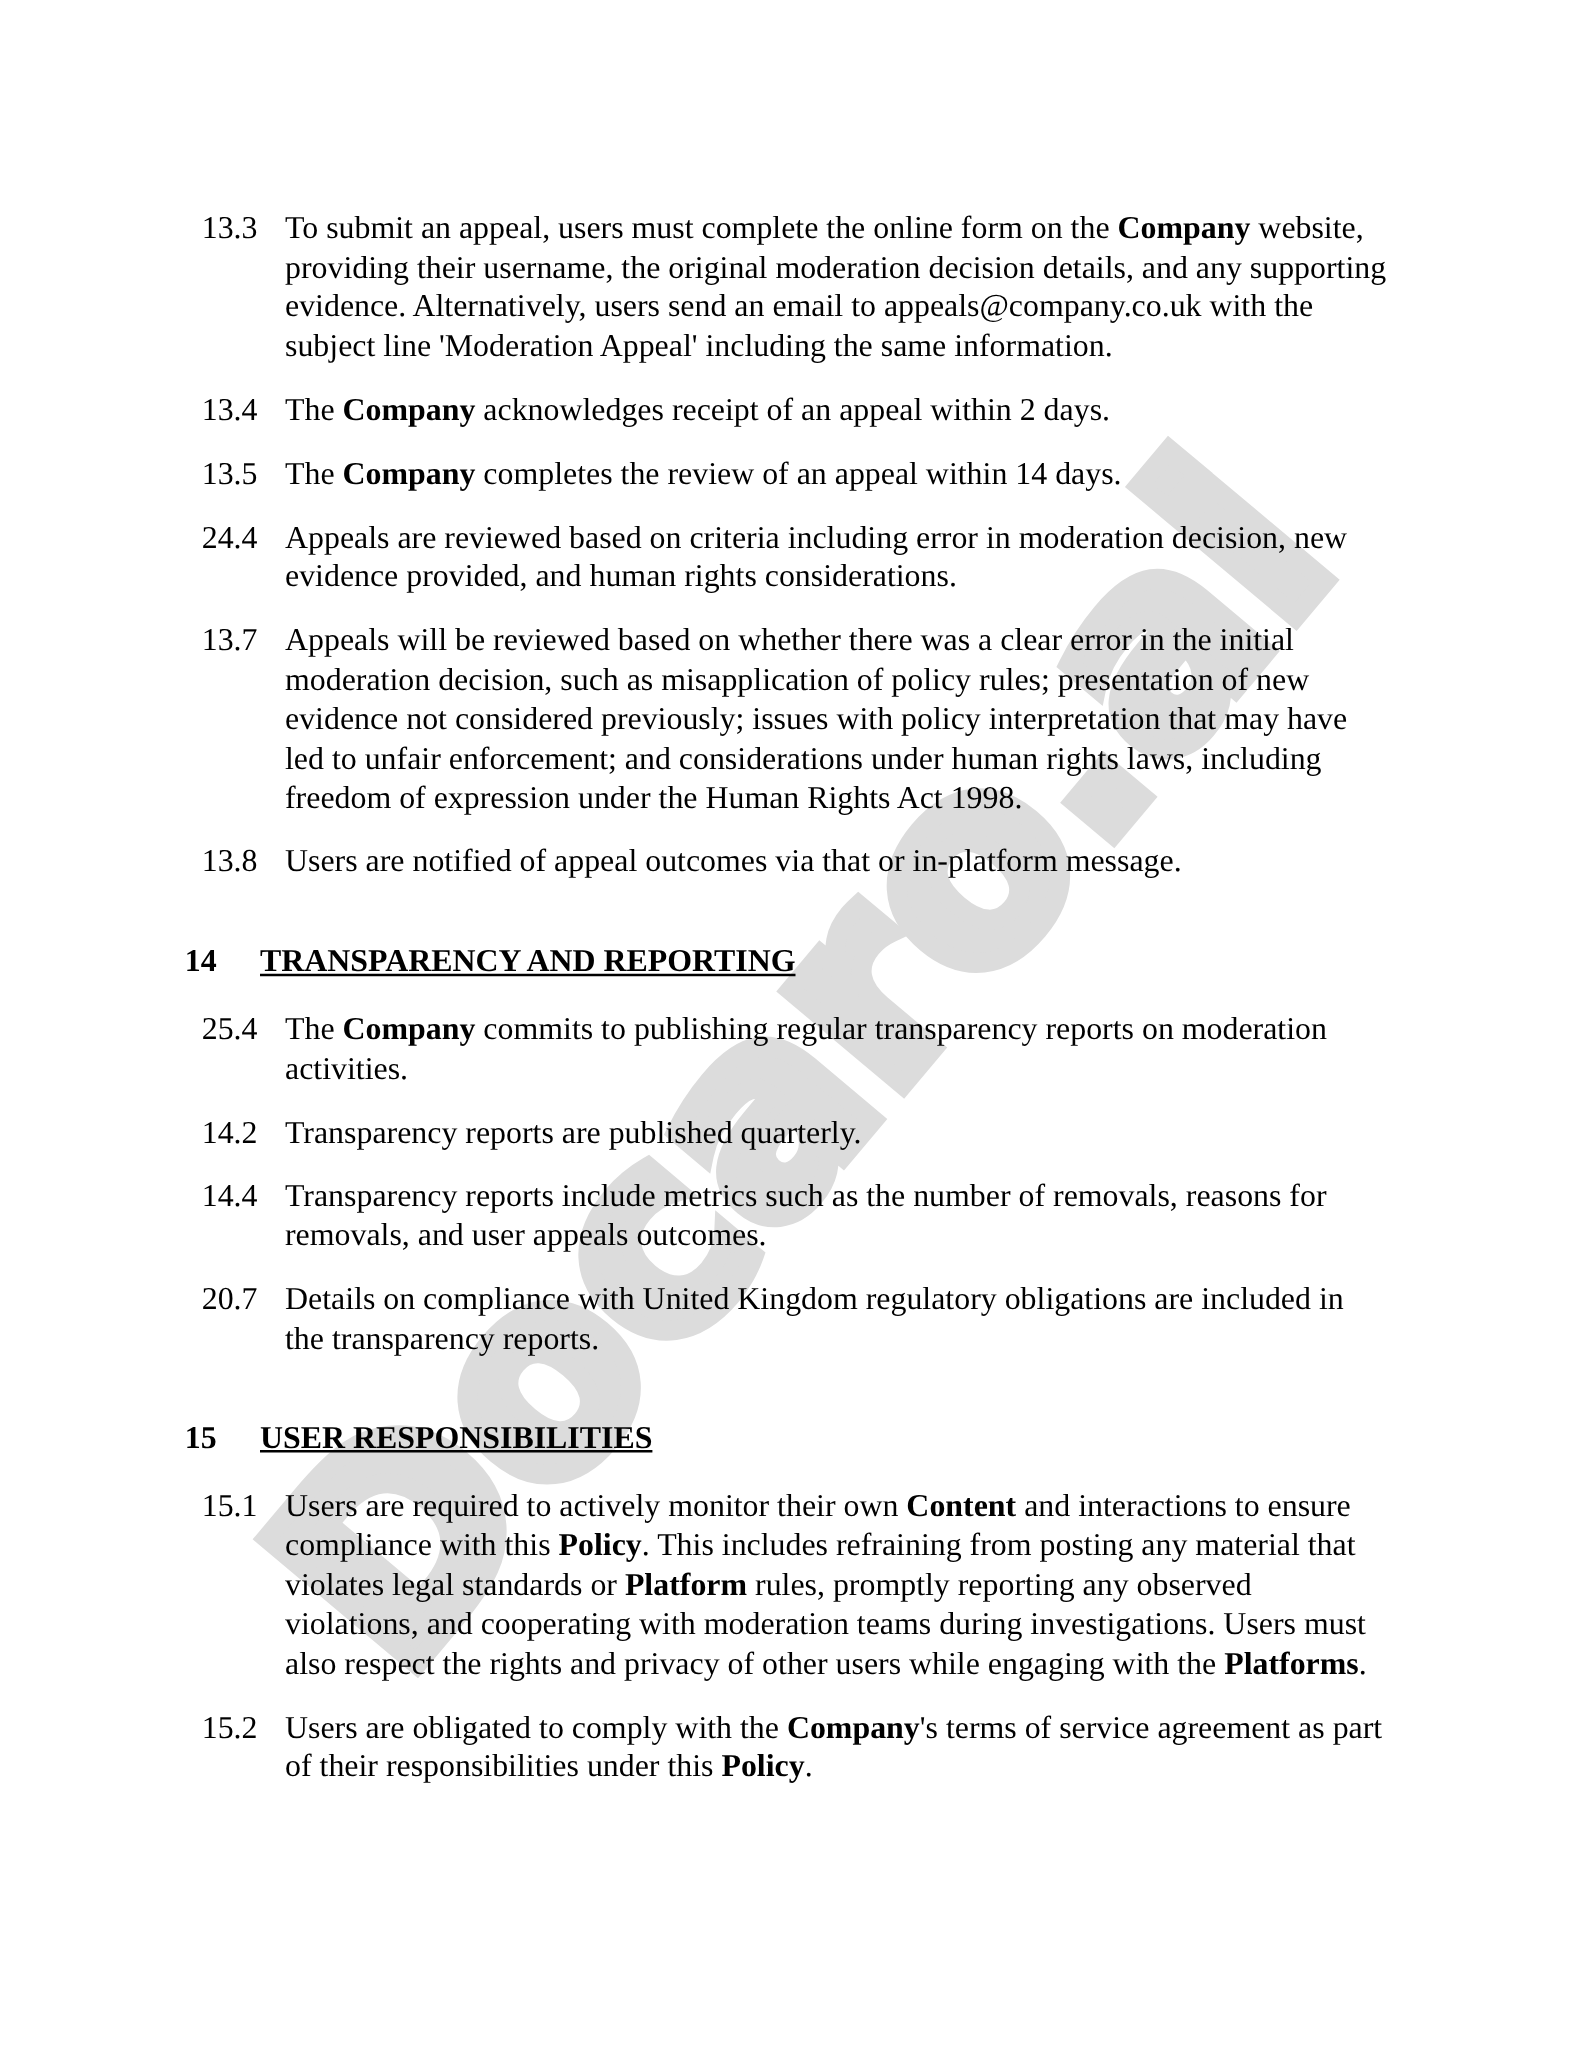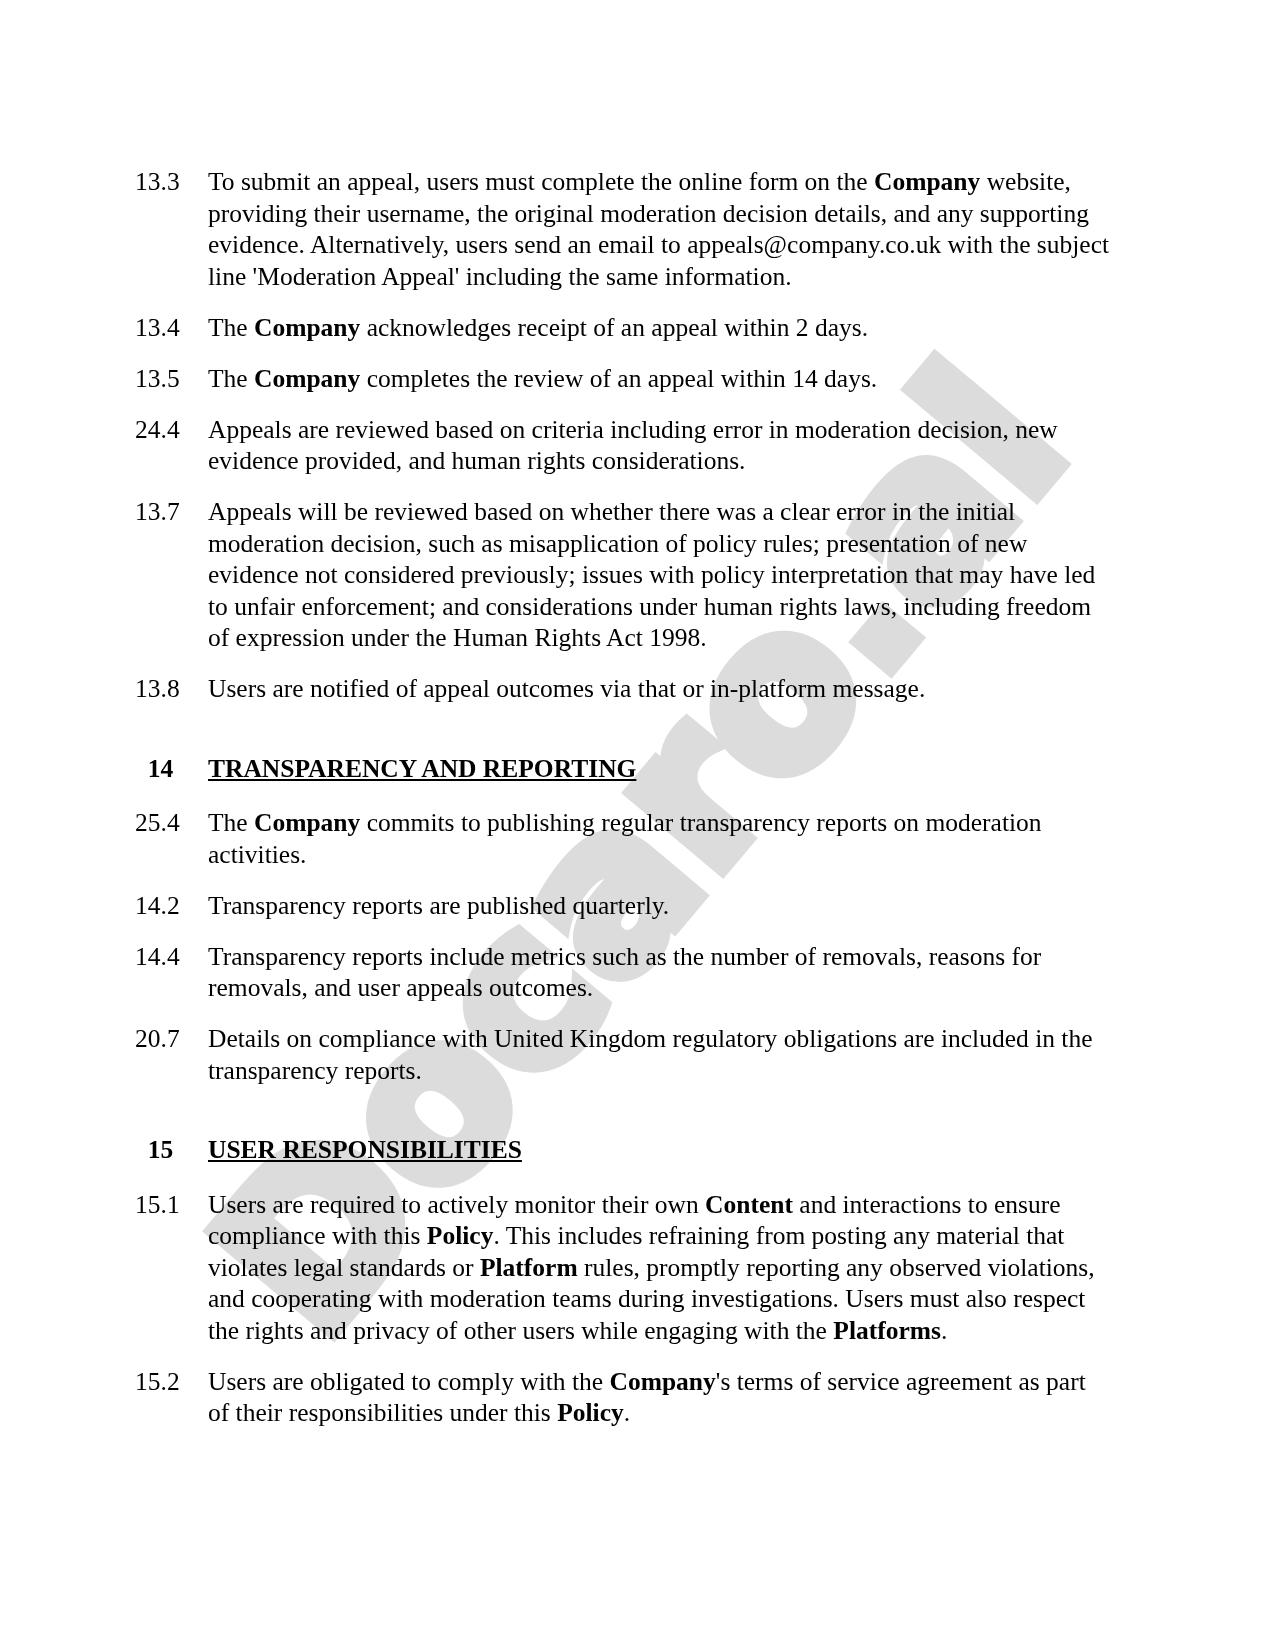--- a/index.html
+++ b/index.html
@@ -40,22 +40,23 @@
     font-size: 25.5px;
     line-height: 31.5px;
   }
   .clause {
     display: flex;
     margin-bottom: 19.5px;
   }
   .clause .num {
     flex: 0 0 51px;
     width: 51px;
-    text-align: left;
+    text-align: right;
     white-space: nowrap;
+    margin-left: 20px;
   }
   .clause .body {
     flex: 1;
     margin-left: 22px;
   }
   .section-heading {
     display: flex;
     font-weight: 700;
     margin: 48px 0 23px 0;
   }

